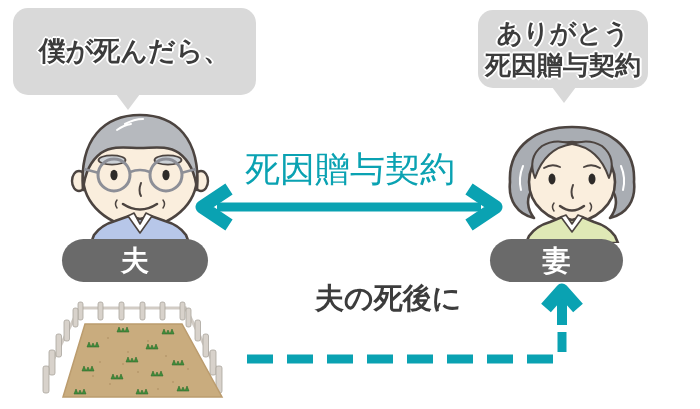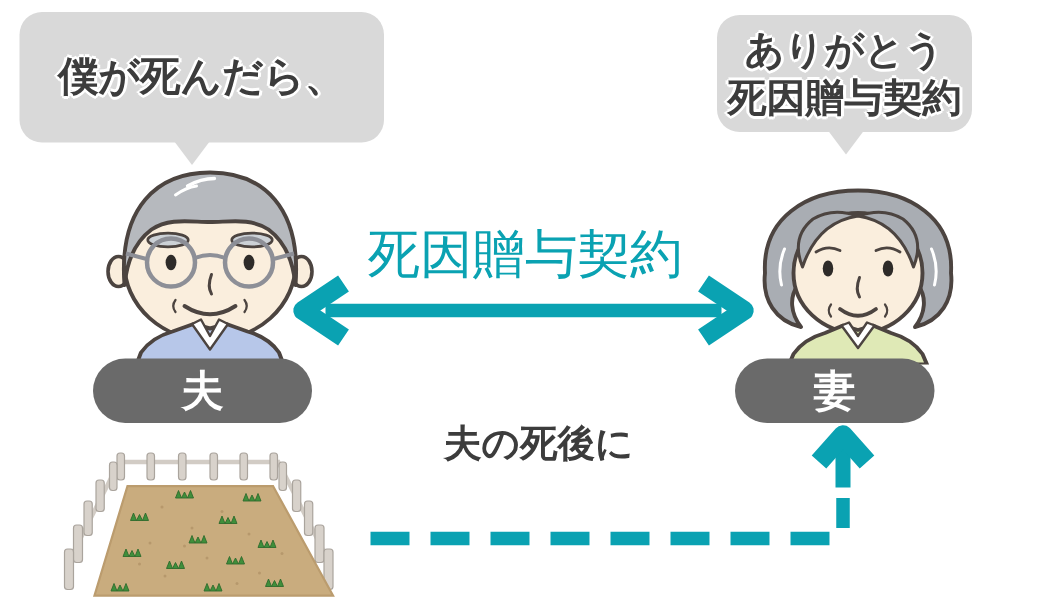--- a/index.html
+++ b/index.html
@@ -31,21 +31,21 @@
     display:flex;align-items:center;justify-content:center;
     font-size:28px;font-weight:bold;z-index:5;
   }
   .pill-husband{left:62px;top:239px;width:146px;}
   .pill-wife{left:490px;top:239px;width:133px;}
   .contract-label{
     left:230px;top:146px;width:240px;text-align:center;
     color:var(--accent);font-size:35px;font-weight:normal;white-space:nowrap;
   }
   .transfer-note{
-    left:296px;top:284px;color:var(--ink);font-size:25px;font-weight:bold;
+    left:315px;top:284px;color:var(--ink);font-size:29px;font-weight:bold;
     line-height:1.02;white-space:nowrap;
   }
   svg{display:block;}
 </style>
 </head>
 <body>
 
 <div class="stage">
 
   <div class="abs bubble bubble-husband">

